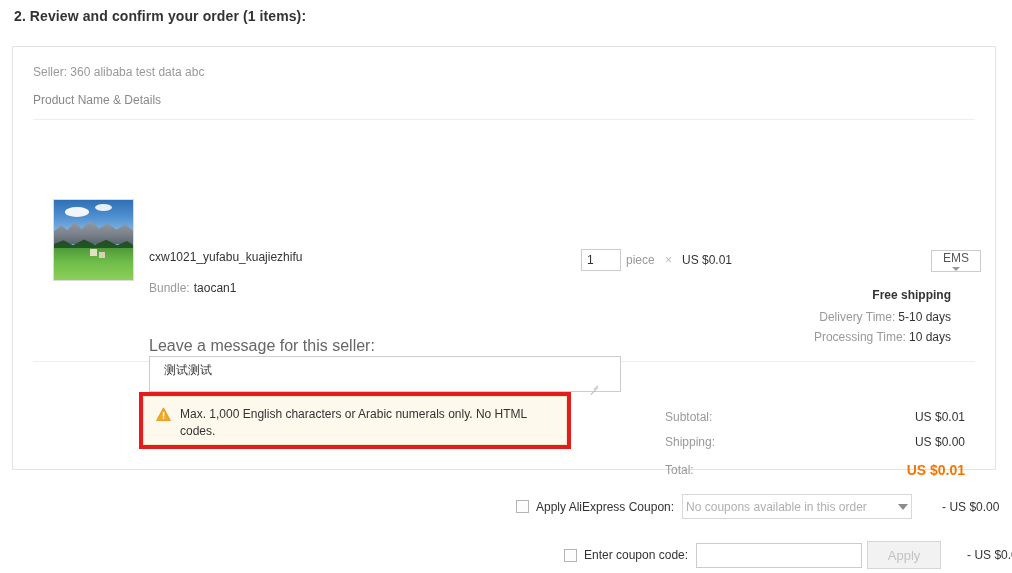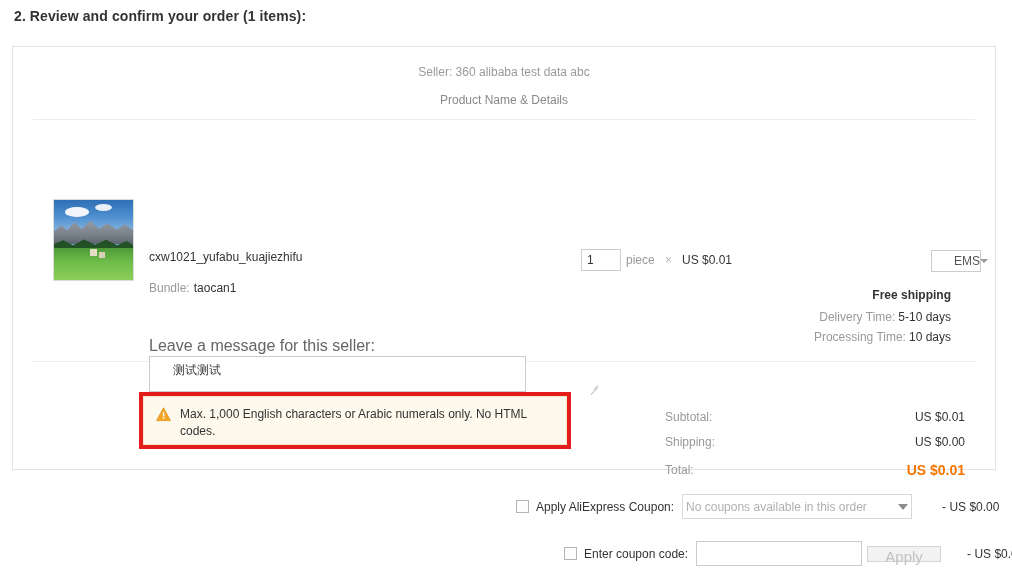--- a/index.html
+++ b/index.html
@@ -35,21 +35,20 @@
     top: 46px;
     width: 984px;
     height: 424px;
     border: 1px solid #e3e3e3;
     background: #ffffff;
     box-sizing: border-box;
   }
 
   .seller-head {
     padding: 16px 20px 0 20px;
-    text-align: center;
   }
   .seller-line {
     color: #999999;
     font-size: 12px;
     line-height: 18px;
     margin-bottom: 11px;
   }
   .product-head {
     color: #888888;
     font-size: 12px;
@@ -177,20 +176,21 @@
     left: 918px;
     top: 130px;
     width: 50px;
     height: 22px;
     border: 1px solid #cccccc;
     background: #ffffff;
     box-sizing: border-box;
     display: flex;
     align-items: center;
     padding: 0 22px;
+    flex-direction: column;
   }
   .ship-select .val {
     font-size: 12px;
     color: #555555;
     flex: 1;
   }
   .caret-sm {
     width: 0; height: 0;
     border-left: 4px solid transparent;
     border-right: 4px solid transparent;
@@ -222,29 +222,29 @@
     position: absolute;
     left: 136px;
     top: 217px;
     font-size: 16px;
     color: #666666;
   }
   .msg-box {
     position: absolute;
     left: 136px;
     top: 236px;
-    width: 377px;
+    width: 472px;
     height: 36px;
     border: 1px solid #cccccc;
     background: #ffffff;
     box-sizing: border-box;
     font-family: "Liberation Sans", sans-serif;
     font-size: 12px;
     color: #333333;
-    padding: 5px 23px;
+    padding: 5px 14px;
     resize: none;
     overflow: hidden;
   }
   .resize-grip {
     position: absolute;
     left: 575px;
     top: 259px;
     width: 10px;
     height: 10px;
   }
@@ -366,27 +366,27 @@
     border: 1px solid #cccccc;
     background: #ffffff;
     box-sizing: border-box;
     font-family: "Liberation Sans", sans-serif;
     font-size: 12px;
     color: #333333;
     padding: 0 6px;
   }
   .apply-btn {
     width: 74px;
-    height: 16px;
+    height: 28px;
     margin-left: 5px;
     border: 1px solid #d6d6d6;
     background: #f2f2f2;
     color: #c2c2c2;
     font-family: "Liberation Sans", sans-serif;
-    font-size: 15px;
+    font-size: 13px;
     box-sizing: border-box;
   }
   .discount {
     margin-left: 30px;
     font-size: 12px;
     color: #333333;
     white-space: nowrap;
   }
   .coupon-row.r2 .discount { margin-left: 26px; }
 </style>

